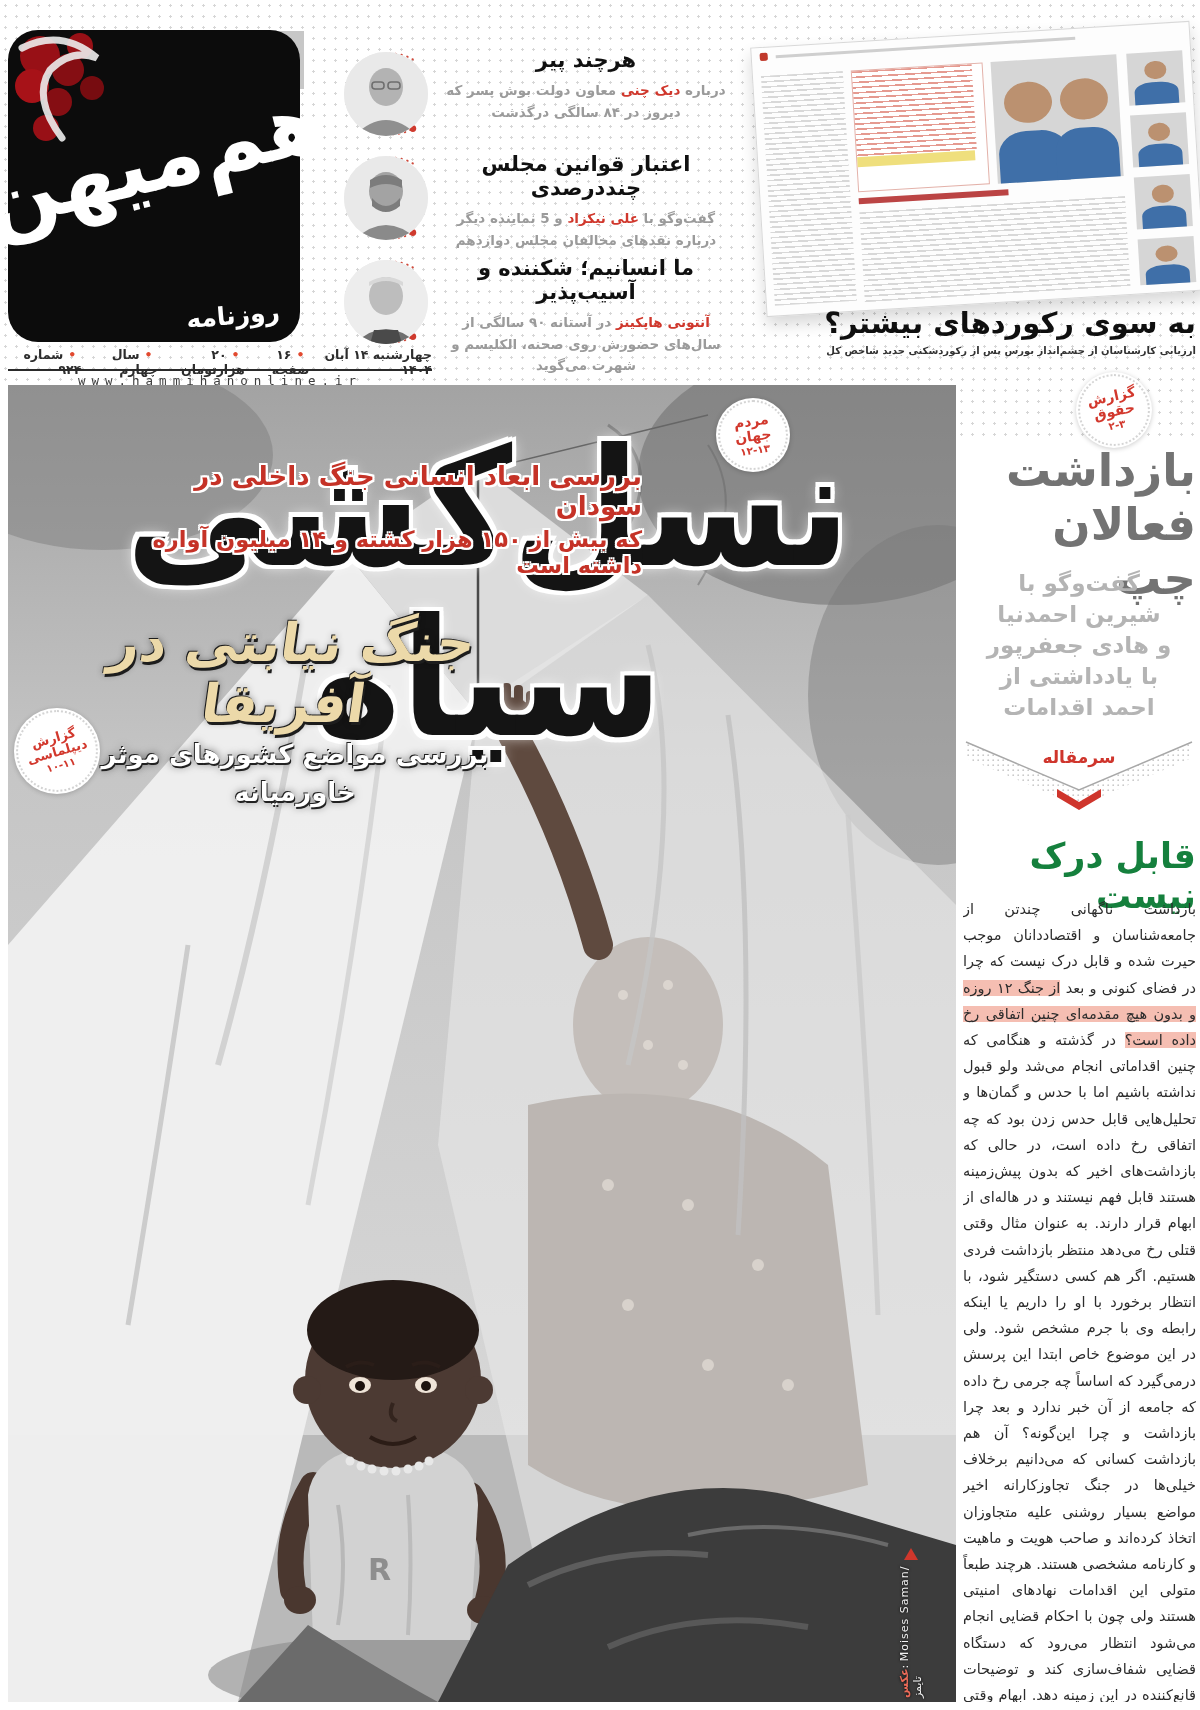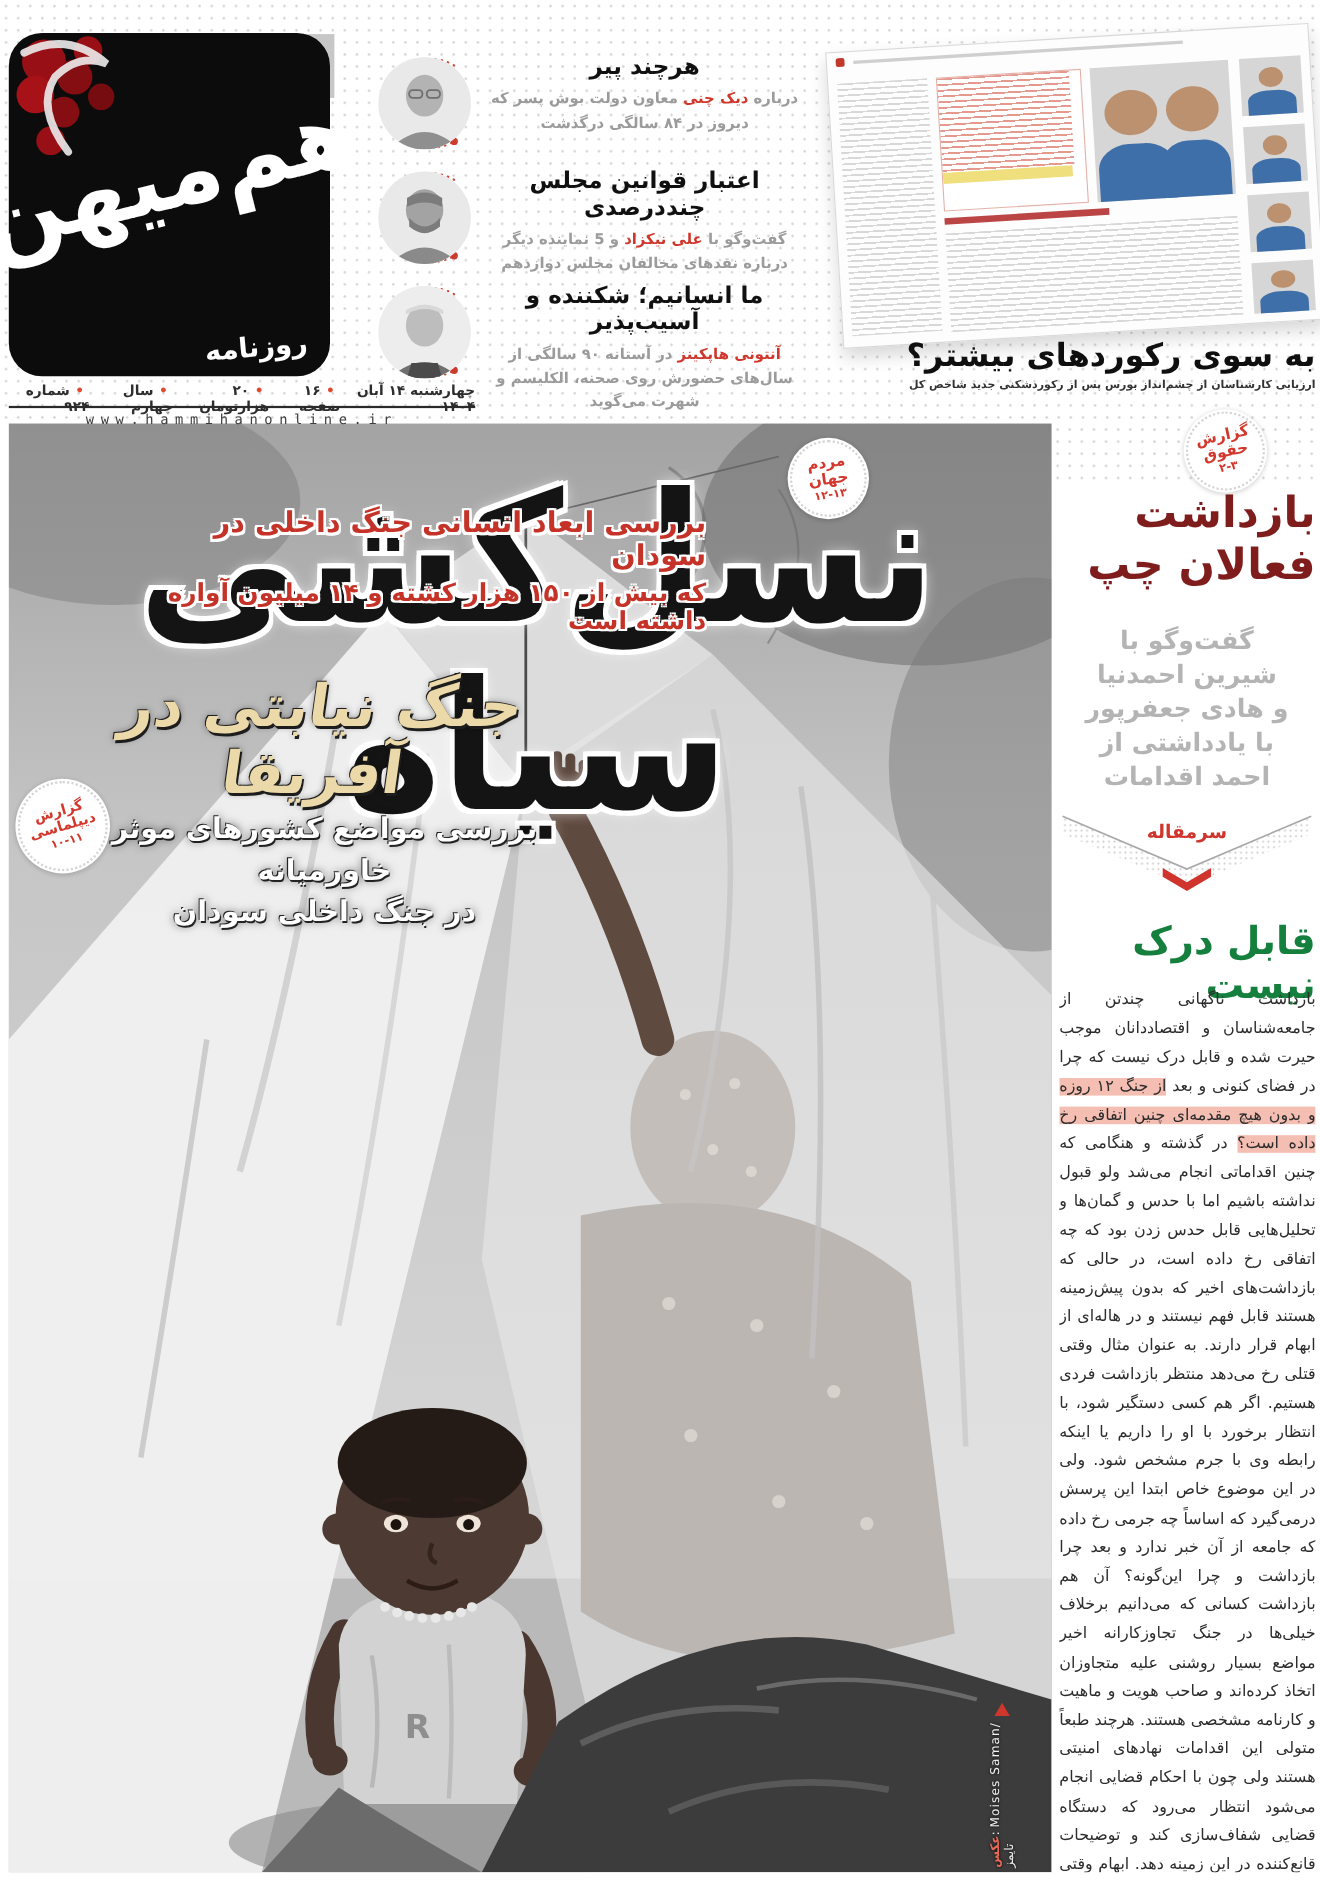--- a/index.html
+++ b/index.html
@@ -83,21 +83,21 @@
          color:#fff; font-size:26px; font-weight:900; line-height:1.45;
          text-shadow:1px 2px 0 #222,-1px -1px 0 #222,0 0 9px rgba(0,0,0,.6); }
 
   .credit { position:absolute; left:898px; top:1548px; height:150px; display:flex; flex-direction:column; align-items:center; z-index:6; }
   .credit .tri { width:0; height:0; border-left:7px solid transparent; border-right:7px solid transparent; border-bottom:12px solid #d0372c; margin-bottom:5px; }
   .credit .vt { writing-mode:vertical-rl; transform:rotate(180deg); font-size:11px; letter-spacing:1px; color:#f2f2f2; text-shadow:0 0 3px #000; }
   .credit .vt .lab { color:#ea6a58; font-weight:bold; }
 
   
   .rc-head { position:absolute; left:962px; top:444px; width:234px; direction:rtl; text-align:right; z-index:3;
-             font-size:39px; font-weight:900; color:#7f1d1d; line-height:1.2; }
+             font-size:45px; font-weight:900; color:#737373; line-height:1.2; }
   .rc-dek { position:absolute; left:962px; top:568px; width:234px; direction:rtl; text-align:center; z-index:3;
             font-size:23px; font-weight:bold; color:#b4b4b4; line-height:1.35; }
   .chev { position:absolute; left:962px; top:734px; width:234px; height:80px; z-index:2; }
   .edit-label { position:absolute; left:962px; top:747px; width:234px; text-align:center; z-index:3; }
   .edit-label span { background:#fff; padding:0 7px; font-size:17px; font-weight:900; color:#cf352c; }
   .ed-head { position:absolute; left:962px; top:836px; width:234px; direction:rtl; z-index:3;
              font-size:35px; font-weight:900; color:#15803d; }
   .rc-body { position:absolute; left:963px; top:896px; width:233px; height:806px; overflow:hidden; direction:rtl; z-index:3;
              text-align:justify; font-size:14.5px; line-height:26.2px; color:#2c2c2c; }
   .rc-body mark { background:#f5beb2; color:inherit; }
@@ -345,21 +345,20 @@
     <div class="in">
       <span>مردم</span>
       <span>جهان</span>
       <span class="pg">۱۲-۱۳</span>
     </div>
   </div>
 
   <div class="shead">جنگ نیابتی در آفریقا</div>
   <div class="dek">
     <div>بررسی مواضع کشورهای موثر خاورمیانه</div>
-    <div>در جنگ داخلی سودان</div>
   </div>
 
   <div class="stamp" id="badge-dipl">
     <div class="in">
       <span>گزارش</span>
       <span>دیپلماسی</span>
       <span class="pg">۱۰-۱۱</span>
     </div>
   </div>
 

